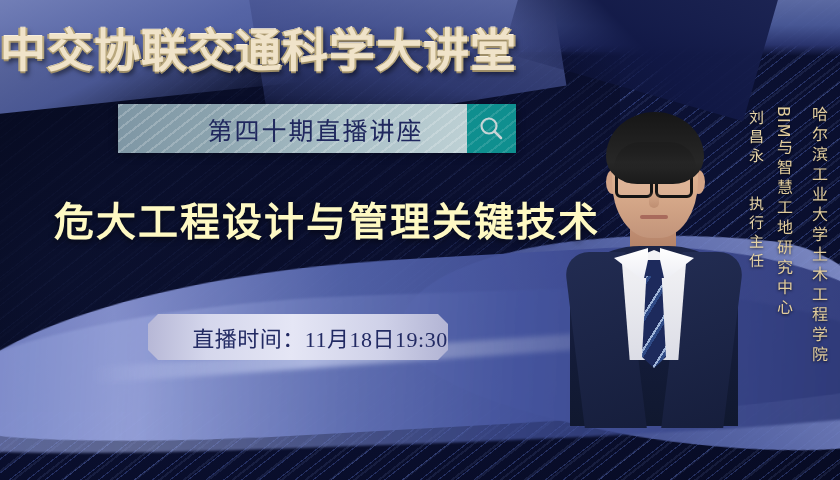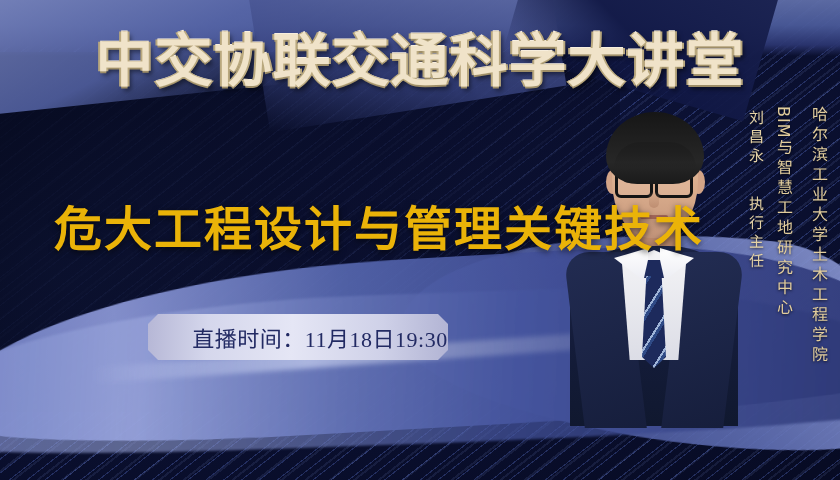--- a/index.html
+++ b/index.html
@@ -135,22 +135,22 @@
     white-space: pre;
     z-index: 3;
     text-shadow: 0 1px 2px rgba(10,16,48,0.55);
   }
 
   
   .header-title {
     position: absolute;
     left: 0; right: 0;
     top: 14px;
-    text-align: center;
-    font-size: 58px;
+    text-align: left;
+    font-size: 46px;
     font-weight: bold;
     letter-spacing: 1px;
     color: #f0e3c9;
     z-index: 12;
     text-shadow:
        2px 0 0 #b9a87e,
       -2px 0 0 #b9a87e,
        0 2px 0 #9e8e68,
        0 -1px 0 #f7eedd,
        3px 4px 5px rgba(0,0,0,0.55);
@@ -215,24 +215,24 @@
         rgba(255,255,255,0.12) 7px,
         rgba(255,255,255,0.12) 9px
     );
   }
   .episode-search svg { position: relative; }
 
   
   .main-title {
     position: absolute;
     left: 54px; top: 190px;
-    font-size: 48px;
+    font-size: 40px;
     font-weight: bold;
     letter-spacing: 2px;
-    color: #eab308;
+    color: #fef9c3;
     z-index: 12;
     text-shadow: 0 2px 6px rgba(0,0,0,0.6);
     font-family: "DejaVu Sans", "Liberation Sans", sans-serif;
   }
 
   
   .time-badge {
     position: absolute;
     left: 148px; top: 314px;
     width: 300px; height: 46px;
@@ -422,20 +422,31 @@
     <div class="p-glass-l"></div>
     <div class="p-glass-r"></div>
     <div class="p-glass-bridge"></div>
     <div class="p-nose"></div>
     <div class="p-mouth"></div>
     <div class="p-hair"></div>
   </div>
 
   <div class="header-title">中交协联交通科学大讲堂</div>
 
+  <div class="episode-banner">
+    <div class="episode-label">
+      <span class="episode-label-text">第四十期直播讲座</span>
+    </div>
+    <div class="episode-search">
+      <svg width="27" height="27" viewBox="0 0 27 27">
+        <circle cx="11" cy="11" r="7.5" fill="none" stroke="#c8d4d6" stroke-width="2.2"></circle>
+        <line x1="16.4" y1="16.4" x2="23" y2="23" stroke="#c8d4d6" stroke-width="2.6" stroke-linecap="round"></line>
+      </svg>
+    </div>
+  </div>
 
   <div class="main-title">危大工程设计与管理关键技术</div>
 
   <div class="time-badge">
     <span class="time-badge-text">直播时间：11月18日19:30</span>
   </div>
 
   <div class="vcol vcol-name">刘昌永</div>
   <div class="vcol vcol-role">执行主任</div>
   <div class="vcol vcol-center">

